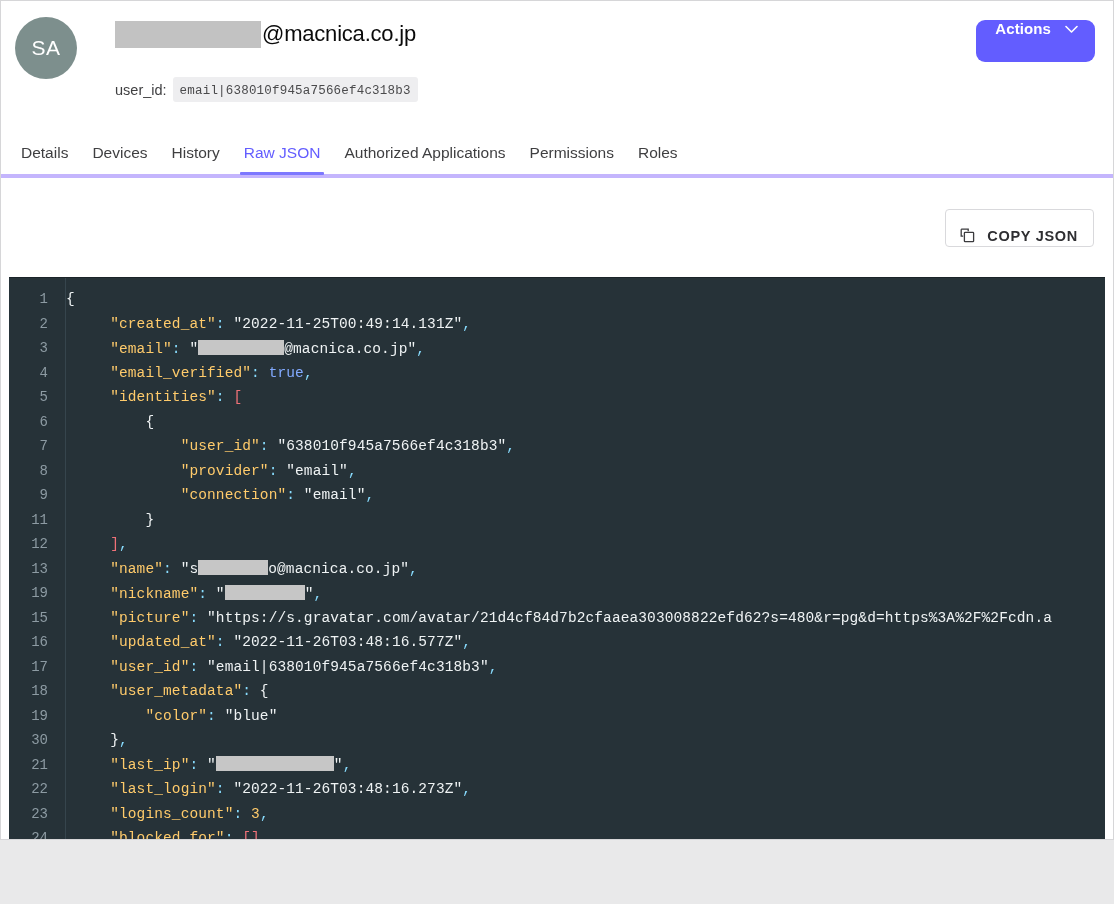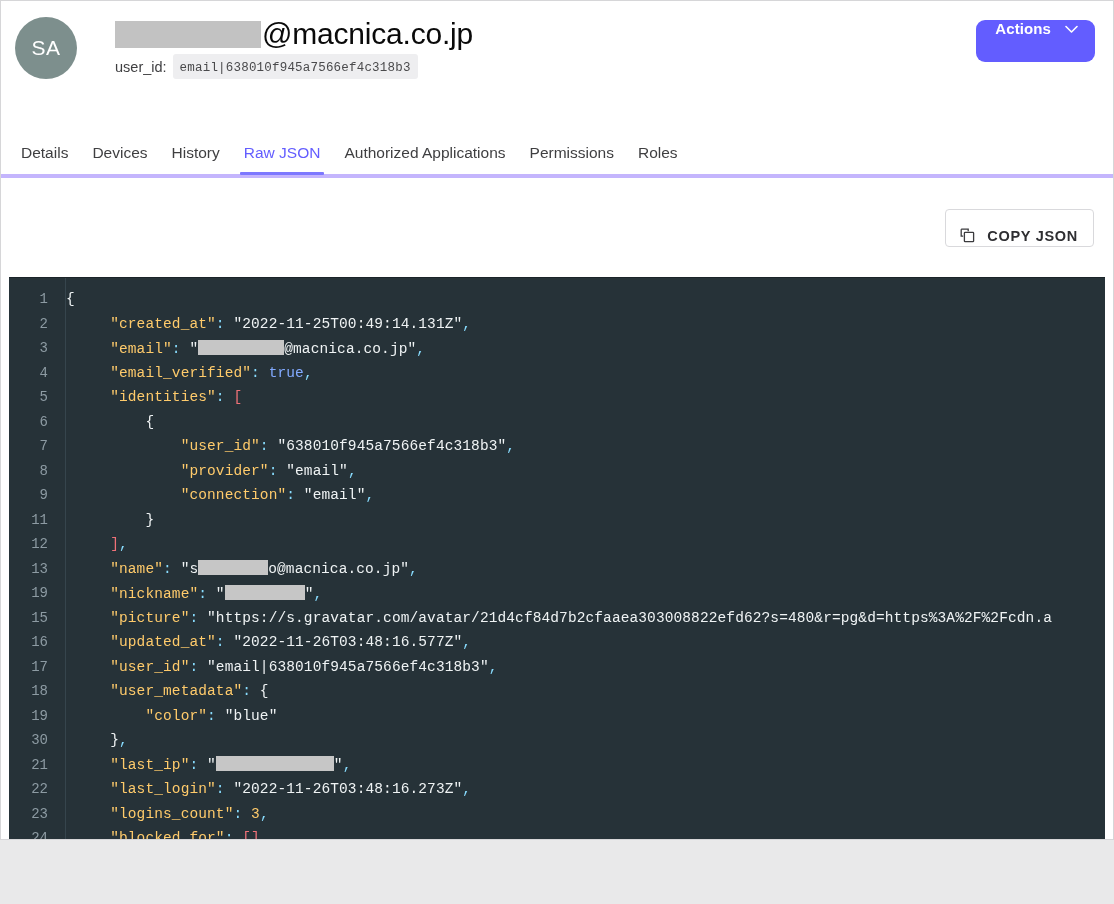--- a/index.html
+++ b/index.html
@@ -61,28 +61,28 @@
     background: #c2c2c2;
     display: inline-block;
     vertical-align: middle;
   }
   .redact-title {
     width: 146px;
     height: 27px;
     margin-right: 1px;
   }
   .page-title {
-    font-size: 30px;
+    font-size: 22px;
     color: #0a0a0a;
     font-weight: 400;
     letter-spacing: -0.2px;
     line-height: 34px;
   }
   .uid-line {
-    margin-top: 0;
+    margin-top: 23px;
     display: flex;
     align-items: center;
     font-size: 14.5px;
     color: #3f3f41;
   }
   .uid-label { margin-right: 6px; }
   .uid-chip {
     background: #eeeef0;
     border-radius: 3px;
     padding: 7px 7px 4px 7px;

